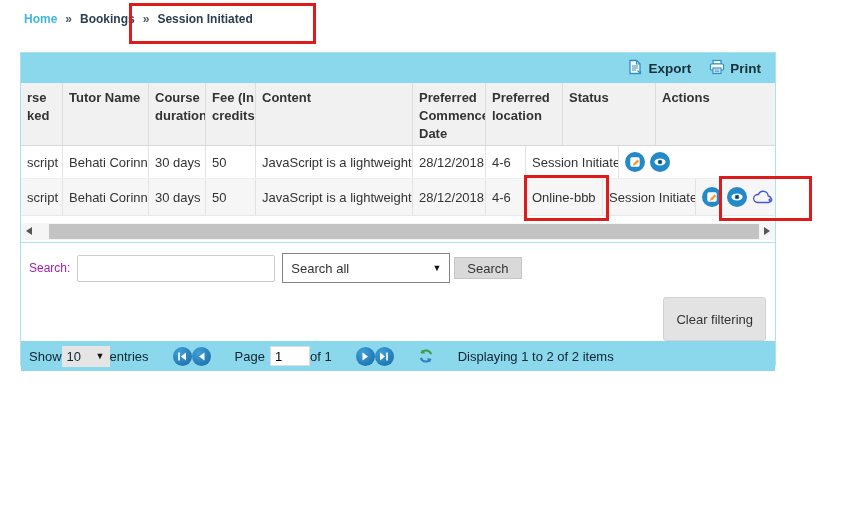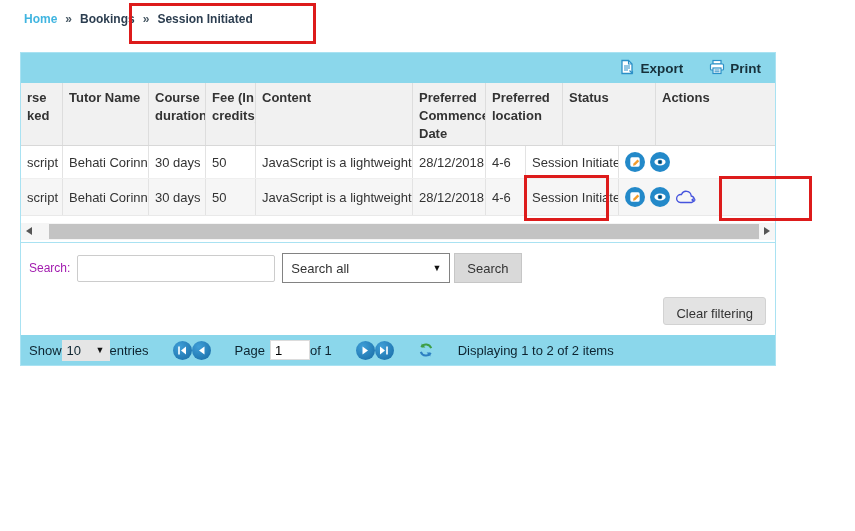--- a/index.html
+++ b/index.html
@@ -11,21 +11,21 @@
   .breadcrumb{position:absolute;left:24px;top:12px;font-size:12px;font-weight:bold;color:#2c3e50;display:flex;gap:8px;align-items:center;}
   .breadcrumb .home{color:#41b5e0;cursor:pointer;}
   .breadcrumb .sep{color:#4a5a66;}
   
   .annot{position:absolute;border:3px solid #dd1b1b;z-index:30;background:transparent;}
   #annot-breadcrumb{left:129px;top:3px;width:181px;height:35px;}
   #annot-location{left:524px;top:175px;width:79px;height:40px;}
   #annot-actions{left:719px;top:176px;width:87px;height:39px;}
   
   .panel{position:absolute;left:20px;top:52px;width:756px;height:314px;border:1px solid #a9e2f2;box-sizing:border-box;background:#fff;display:flex;flex-direction:column;}
-  .toolbar{height:30px;flex:0 0 30px;background:#8bd7eb;display:flex;justify-content:flex-end;align-items:center;gap:26px;padding-right:14px;}
+  .toolbar{height:30px;flex:0 0 30px;background:#8bd7eb;display:flex;justify-content:flex-end;align-items:center;gap:18px;padding-right:14px;}
   .tool-btn{display:flex;align-items:center;gap:5px;font-size:13.5px;font-weight:bold;color:#17313b;cursor:pointer;}
   
   .thead{display:flex;background:#f1f1f1;height:63px;flex:0 0 63px;border-bottom:1px solid #d8d8d8;box-sizing:border-box;}
   .th{box-sizing:border-box;padding:6px 6px 0 6px;font-size:13px;font-weight:bold;color:#333;border-right:1px solid #ddd;line-height:1.38;overflow:hidden;}
   .th span{display:block;white-space:nowrap;}
   .tr{display:flex;box-sizing:border-box;}
   .tr1{height:33px;flex:0 0 33px;background:#fff;border-bottom:1px solid #efefef;}
   .tr2{height:37px;flex:0 0 37px;background:#f6f6f6;border-bottom:1px solid #e9e9e9;}
   .td{box-sizing:border-box;padding:0 6px;font-size:13px;color:#333;border-right:1px solid #e3e3e3;display:flex;align-items:center;white-space:nowrap;overflow:hidden;}
   .c0{width:42px;}.c1{width:86px;}.c2{width:57px;}.c3{width:50px;}.c4{width:157px;}
@@ -39,23 +39,23 @@
   .scroll-arrow{position:absolute;top:4px;width:0;height:0;cursor:pointer;}
   .scroll-arrow.left{left:5px;border-top:4.5px solid transparent;border-bottom:4.5px solid transparent;border-right:6px solid #555;}
   .scroll-arrow.right{right:5px;border-top:4.5px solid transparent;border-bottom:4.5px solid transparent;border-left:6px solid #555;}
   
   .search-section{margin-top:2px;border-top:1px solid #a9e2f2;flex:1 1 auto;box-sizing:border-box;}
   .search-row{display:flex;align-items:center;padding:10px 0 0 8px;}
   .search-label{font-size:12px;color:#a21caf;margin-right:7px;}
   .search-input{width:198px;height:27px;border:1px solid #ccc;border-radius:2px;font:13px "Liberation Sans",sans-serif;padding:0 6px;box-sizing:border-box;margin-right:7px;outline:none;}
   .fake-select{width:168px;height:30px;border:1px solid #828282;background:#fff;display:flex;align-items:center;justify-content:space-between;padding:0 8px;font-size:13px;box-sizing:border-box;cursor:pointer;}
   .dd-arrow{font-size:9px;color:#111;}
-  .search-btn{height:30px;padding:0 12px;background:#d9d9d9;border:1px solid #c6c6c6;font:13px "Liberation Sans",sans-serif;color:#333;margin-left:4px;cursor:pointer;}
+  .search-btn{height:22px;padding:0 12px;background:#d9d9d9;border:1px solid #c6c6c6;font:13px "Liberation Sans",sans-serif;color:#333;margin-left:4px;cursor:pointer;}
   .clear-row{display:flex;justify-content:flex-end;padding:14px 9px 0 0;}
-  .clear-btn{height:28px;padding:8px 12px;background:#e3e3e3;border:1px solid #d2d2d2;border-radius:3px;font:13px "Liberation Sans",sans-serif;color:#333;cursor:pointer;}
+  .clear-btn{height:44px;padding:8px 12px;background:#e3e3e3;border:1px solid #d2d2d2;border-radius:3px;font:13px "Liberation Sans",sans-serif;color:#333;cursor:pointer;}
   
   .pagination{height:30px;flex:0 0 30px;background:#8bd7eb;display:flex;align-items:center;padding:0 8px;font-size:13px;color:#0d2430;}
   .pg-gap6{}.pg-gap16{margin-left:24px;}
   .pg-select{width:48px;height:21px;background:#e5e5e5;display:flex;justify-content:space-between;align-items:center;padding:0 5px;box-sizing:border-box;font-size:13px;cursor:pointer;}
   .pg-input{width:40px;height:20px;border:1px solid #dcdcdc;font:13px "Liberation Sans",sans-serif;padding:0 4px;box-sizing:border-box;margin-left:5px;outline:none;}
   .nav-btn{width:19px;height:19px;border-radius:50%;background:radial-gradient(circle at 35% 30%,#3f9fd8,#1669a3);display:flex;align-items:center;justify-content:center;cursor:pointer;flex:0 0 auto;}
   .refresh-btn{display:inline-flex;cursor:pointer;}
 </style>
 </head>
 <body>
@@ -160,20 +160,21 @@
   </div>
 
   <div class="tr tr2">
     <div class="td c0">script</div>
     <div class="td c1">Behati Corinn</div>
     <div class="td c2">30 days</div>
     <div class="td c3">50</div>
     <div class="td c4">JavaScript is a lightweight,...</div>
     <div class="td c5">28/12/2018</div>
     <div class="td c6">4-6</div>
+    <div class="td c7">Online-bbb</div>
     <div class="td c8">Session Initiated</div>
     <div class="td c9 actions">
       <span class="icon-btn">
         <svg width="20" height="20" viewBox="0 0 20 20">
           <circle cx="10" cy="10" r="10" fill="#2389c9"></circle>
           <rect x="5.3" y="5.3" width="9.4" height="9.4" rx="1.6" fill="#fff"></rect>
           <path d="M8 13.8l.5-2.2 4-4 1.7 1.7-4 4z" fill="#f39c2c"></path>
         </svg>
       </span>
       <span class="icon-btn">

